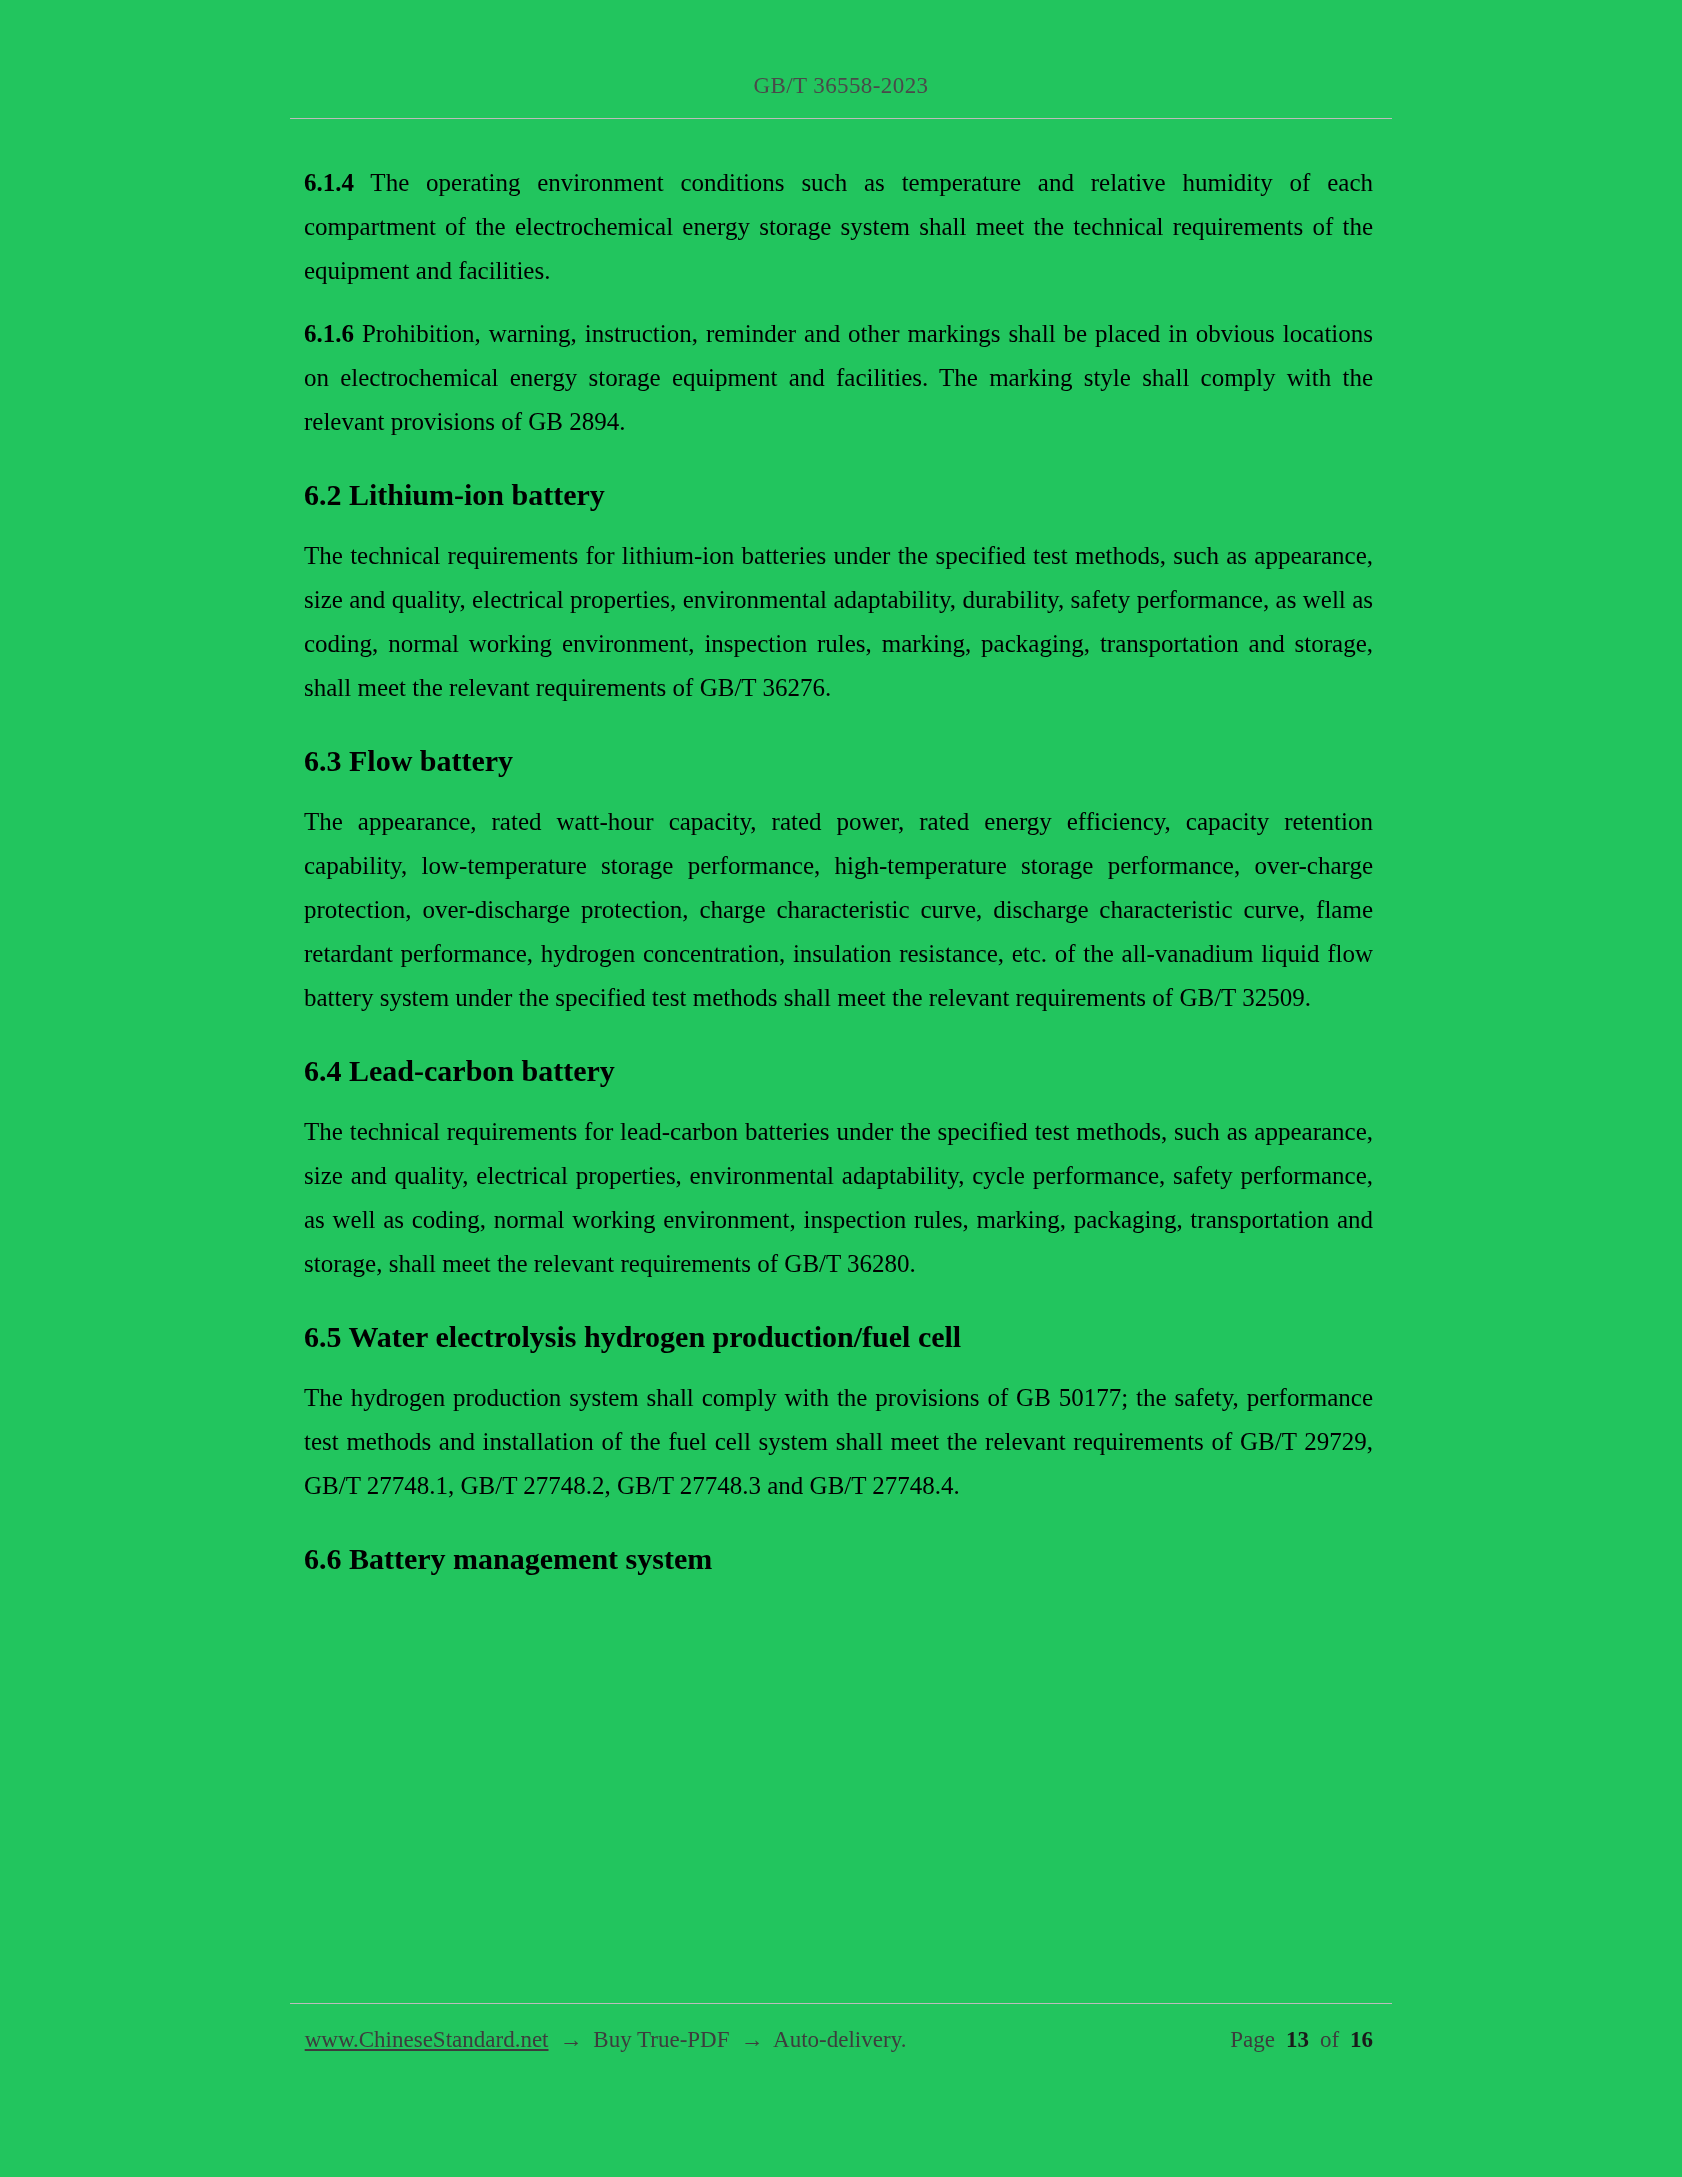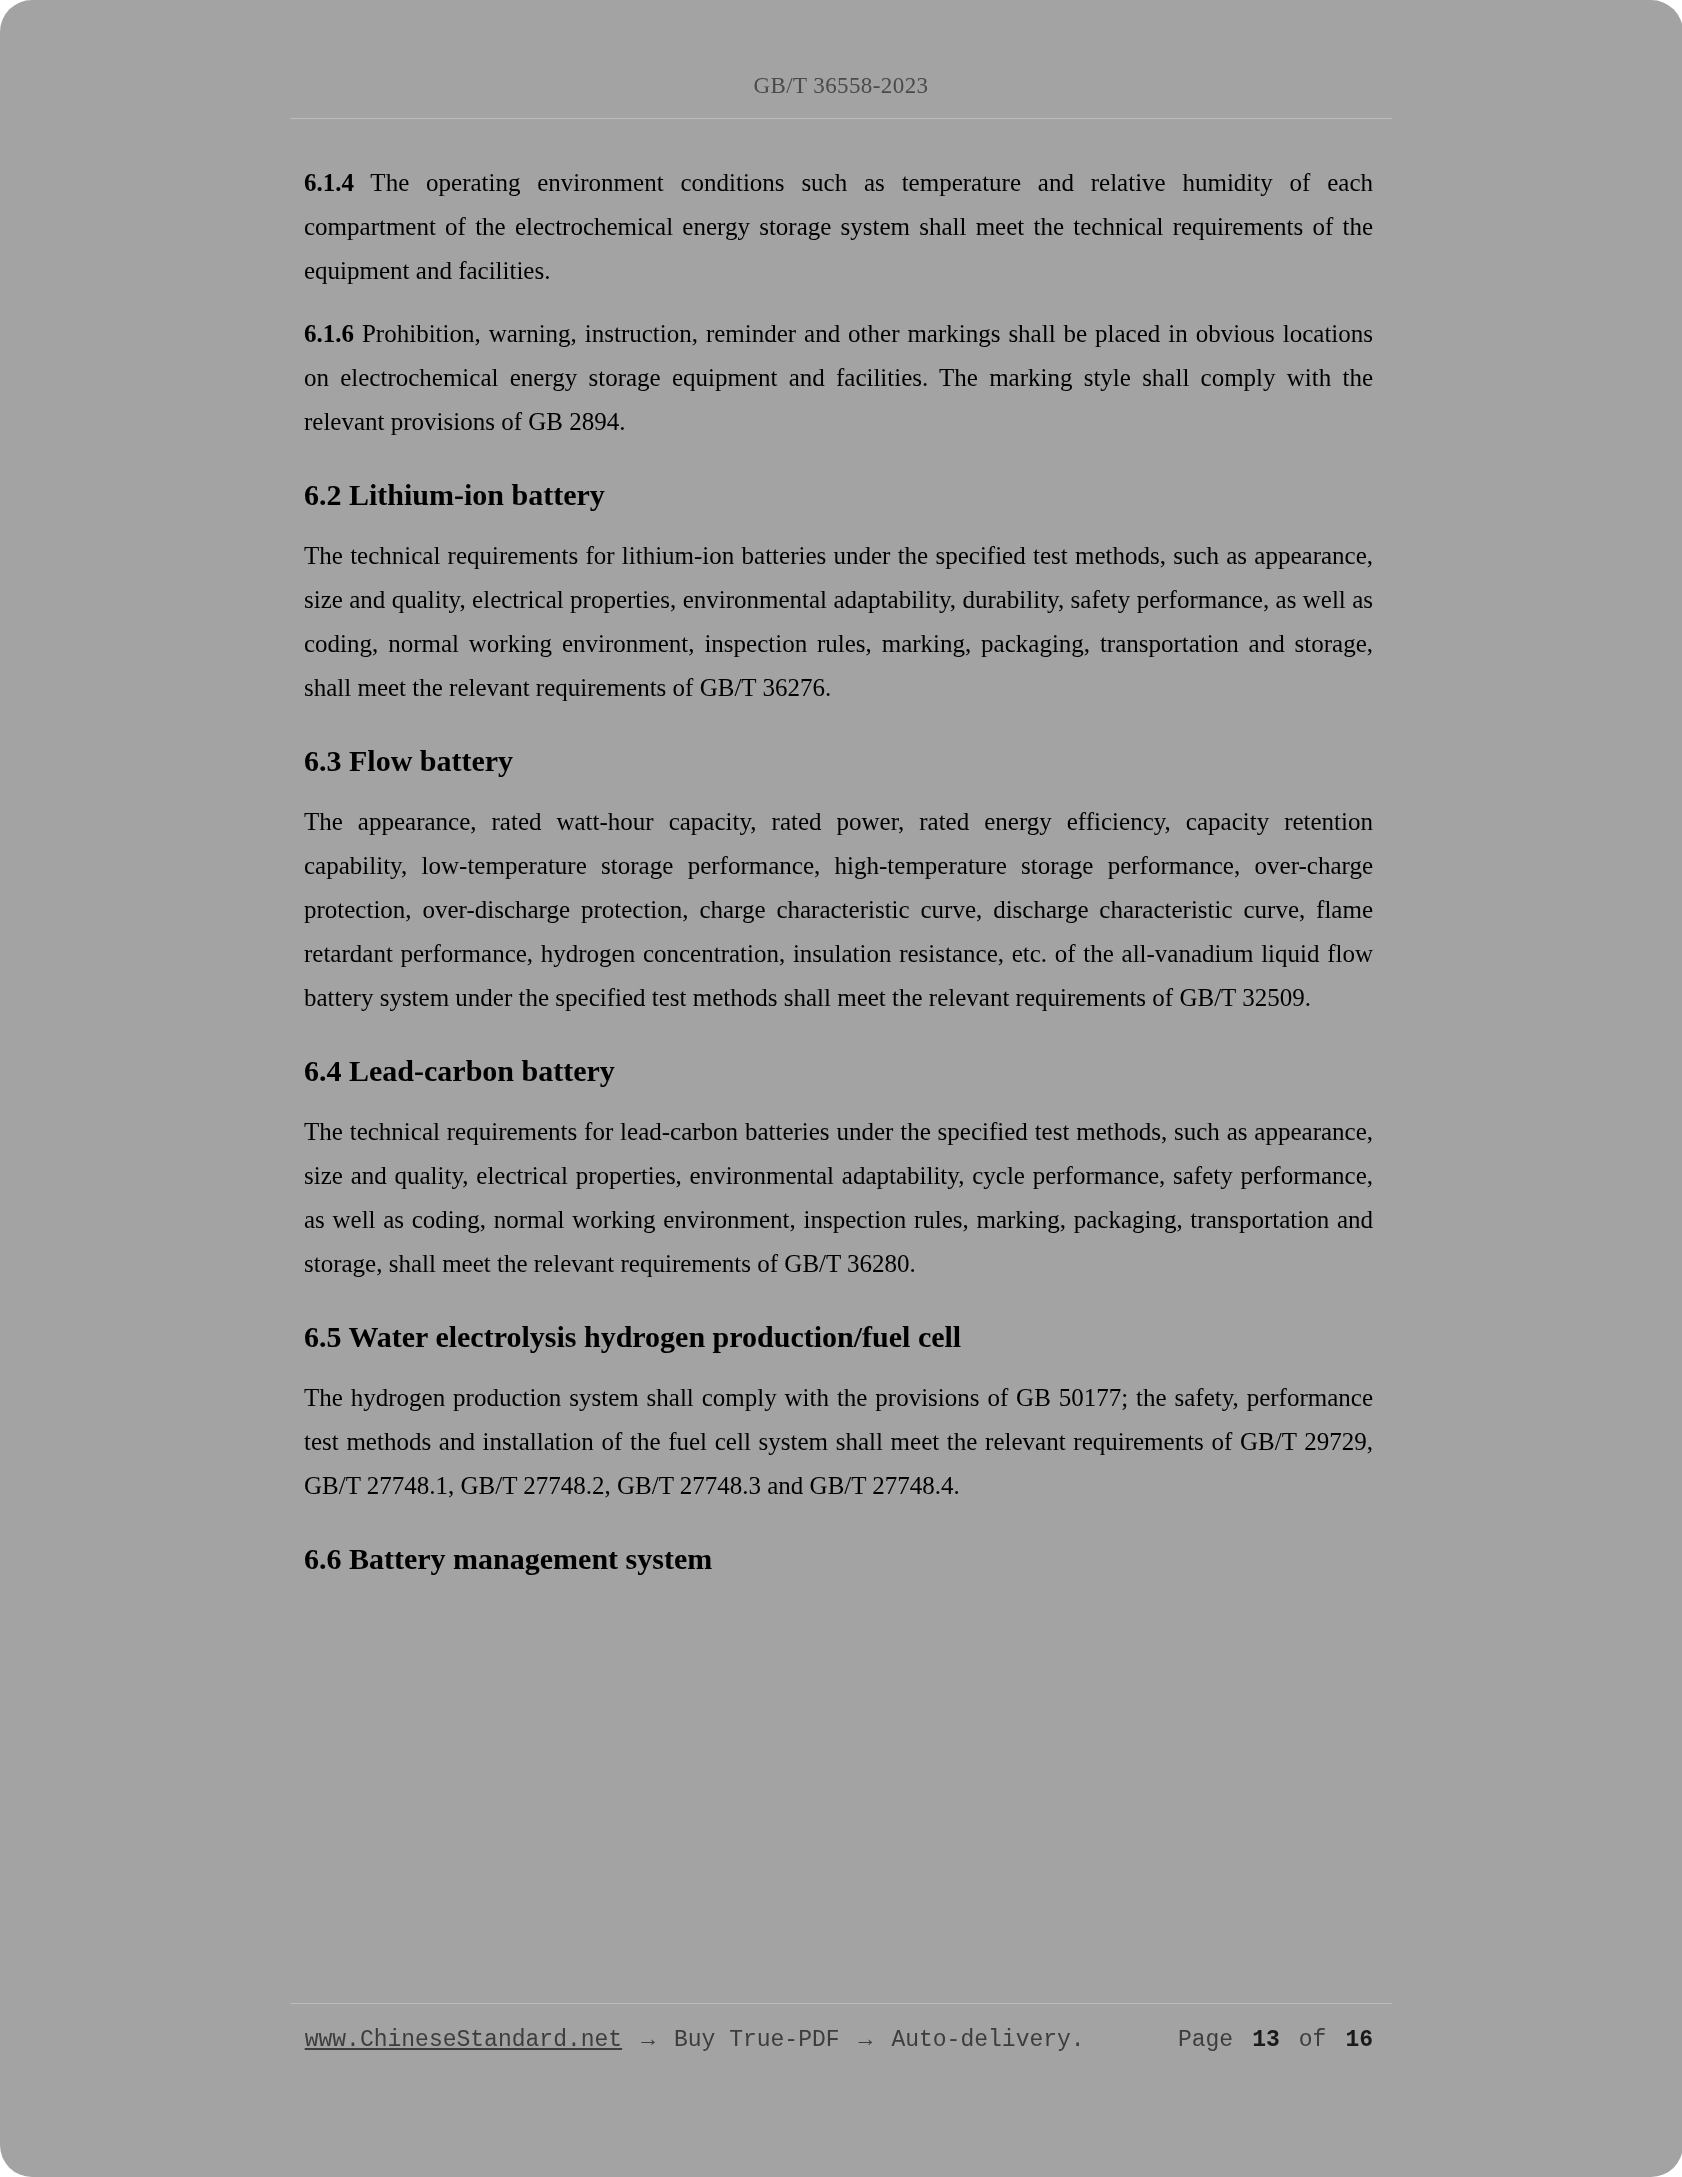--- a/index.html
+++ b/index.html
@@ -1,25 +1,24 @@
 <!DOCTYPE html>
 <html style="font-size:14px"><head>
 <meta charset="utf-8">
 <style>
   * { margin: 0; padding: 0; box-sizing: border-box; }
   html, body { background: #ffffff; }
   .page {
     position: relative;
     width: 1683px;
     height: 2177px;
-    background: #a3a3a3;
+    background: #22c55e;
     font-family: "Liberation Serif", serif;
     color: #000000;
     overflow: hidden;
-    border-radius: 32px;
   }
   .header {
     position: absolute;
     top: 0;
     left: 290px;
     width: 1102px;
   }
   .doc-title {
     text-align: center;
     font-size: 23px;
@@ -57,21 +56,21 @@
     left: 290px;
     width: 1102px;
   }
   .footer-rule {
     border-top: 1.7px solid #bcbcbc;
   }
   .footer-row {
     display: flex;
     justify-content: space-between;
     align-items: flex-start;
-    font-family: Liberation Mono, monospace;
+    font-family: Liberation Serif, serif;
     font-size: 23px;
     color: #3d3d3d;
     margin-top: 22.5px;
     padding-left: 14.7px;
     padding-right: 19px;
   }
   .footer-left span { margin-right: 5.2px; }
   .site-link {
     color: #3d3d3d;
     text-decoration: underline;

